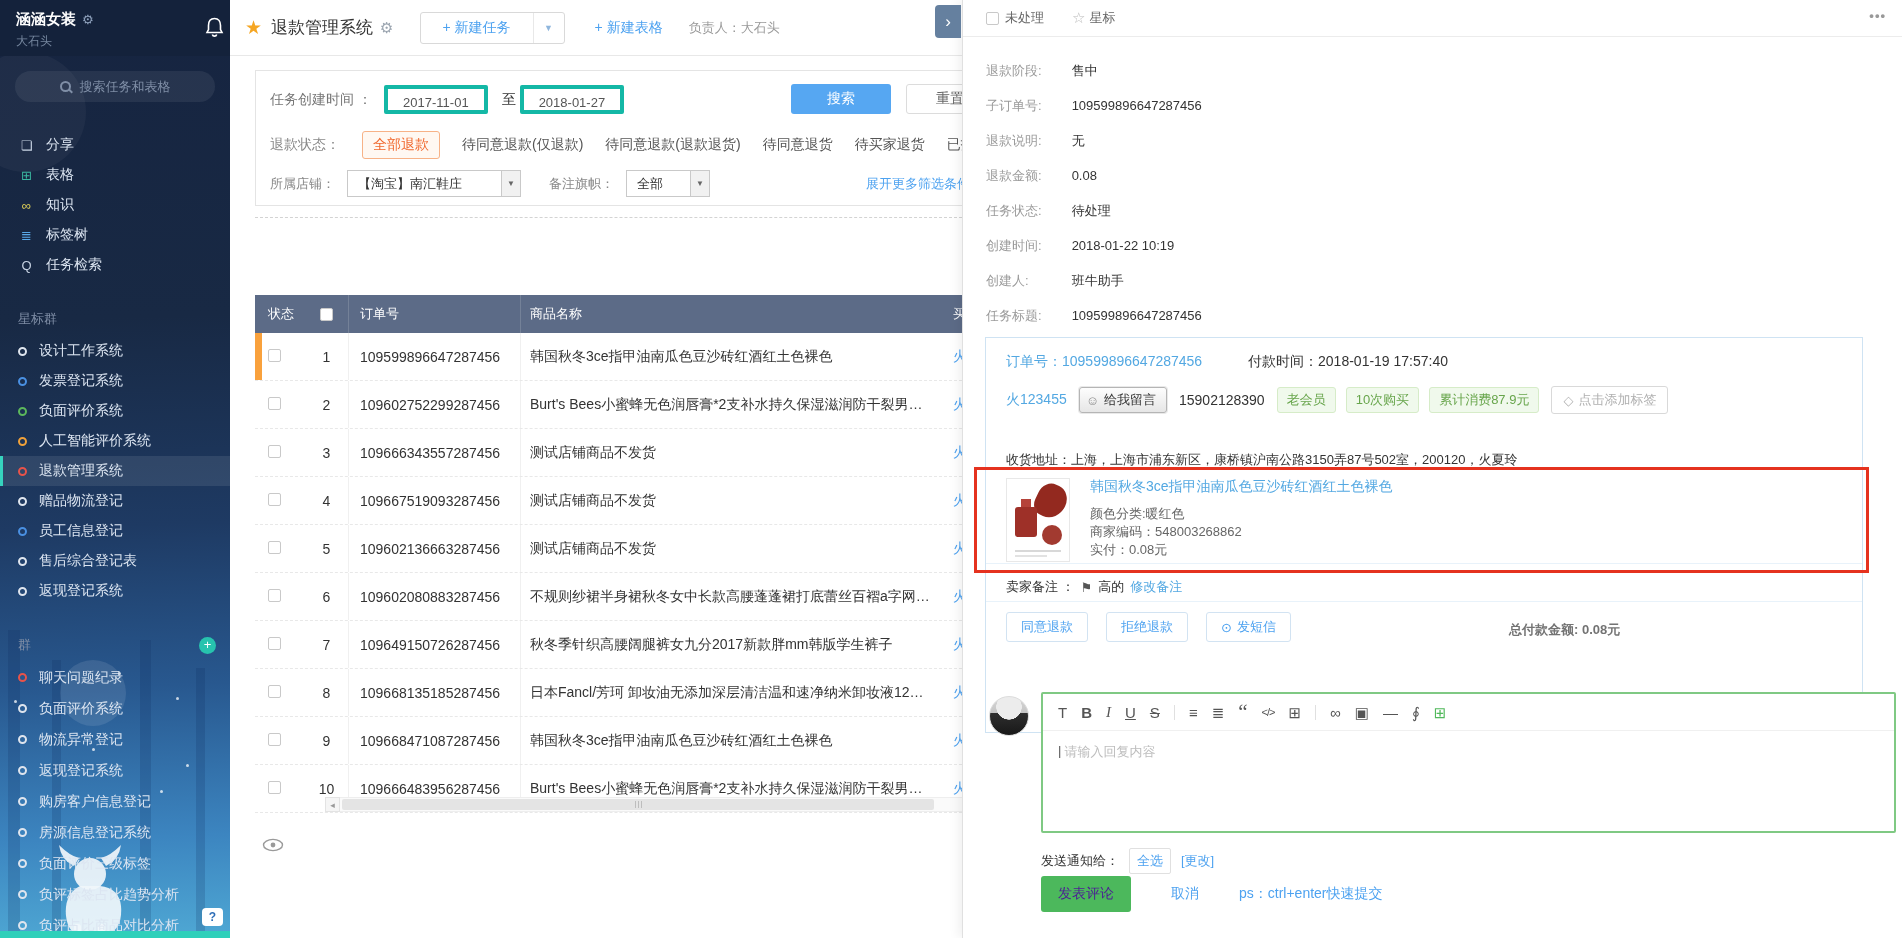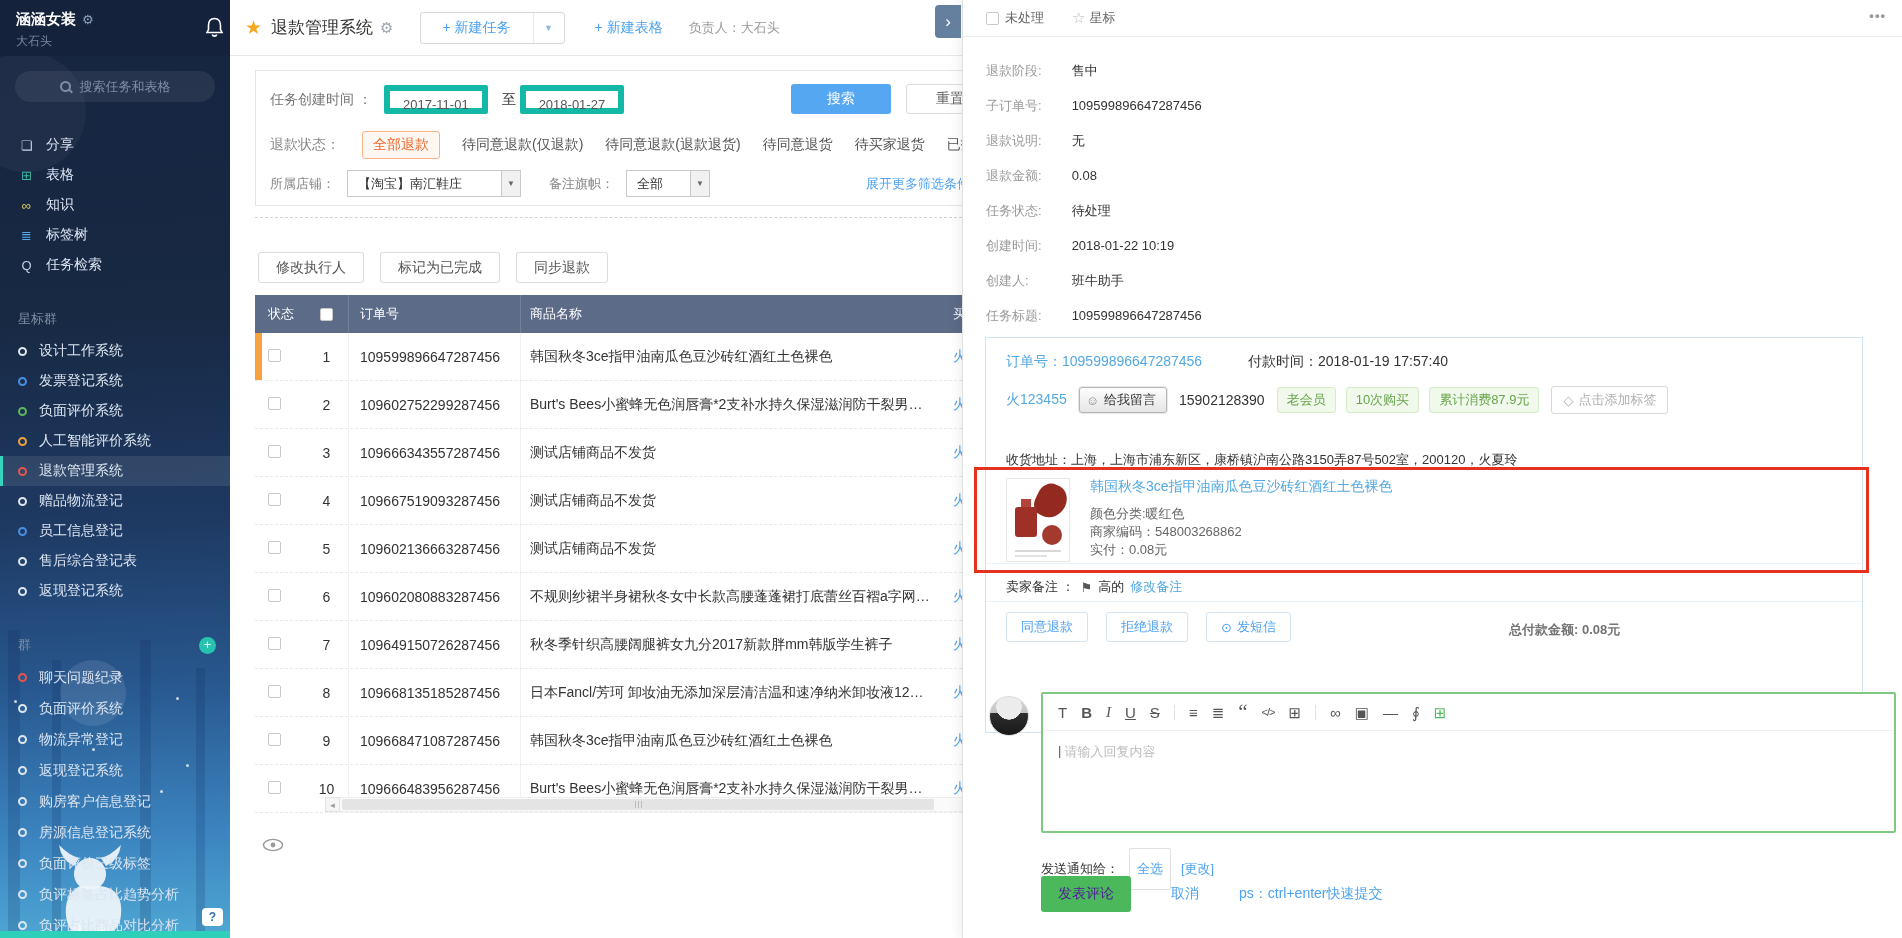--- a/index.html
+++ b/index.html
@@ -52,21 +52,21 @@
   .tb-title { color:#333; font-size:17px; margin:0 7px 0 9px; }
   .tb-gear { color:#9aa4af; font-size:15px; }
   .newtask { margin-left:26px; height:32px; border:1px solid #d9d9d9; border-radius:3px; display:flex; align-items:center; background:#fff; cursor:pointer; }
   .newtask-main { padding:0 22px; color:#4da2f0; font-size:14px; border-right:1px solid #e8e8e8; height:100%; display:flex; align-items:center; }
   .newtask-caret { width:30px; text-align:center; color:#8fb6dd; font-size:9px; }
   .newtable { margin-left:30px; color:#4da2f0; font-size:14px; cursor:pointer; }
   .owner { margin-left:26px; color:#9a9a9a; font-size:13px; }
 
   .filter-card { position:absolute; left:25px; top:70px; width:745px; height:136px; border:1px solid #e4e4e4; background:#fff; }
   .f-row1 { position:absolute; left:14px; top:14px; display:flex; align-items:center; font-size:14px; color:#777; white-space:nowrap; }
-  .date-input { width:104px; height:29px; border:6px solid #14b8a6; border-radius:2px; text-align:center; font-size:13px;
+  .date-input { width:104px; height:29px; border:4px solid #14b8a6; border-radius:2px; text-align:center; font-size:13px;
     color:#555; line-height:27px; margin-left:12px; background:#fff; }
   .to-label { margin:0 4px 0 14px; color:#333; }
   .search-btn { position:absolute; left:535px; top:13px; width:100px; height:30px; background:#56a7f2; color:#fff;
     border:none; border-radius:3px; font-size:14px; cursor:pointer; }
   .reset-btn { position:absolute; left:650px; top:13px; width:88px; height:30px; background:#fff; color:#666;
     border:1px solid #dcdcdc; border-radius:3px; font-size:14px; cursor:pointer; }
   .f-row2 { position:absolute; left:14px; top:60px; display:flex; align-items:center; gap:22px; font-size:14px; color:#555; white-space:nowrap; }
   .f-row2 .flabel { color:#888; }
   .chip-active { color:#f0672c; border:1px solid #f7b287; background:#fff8f2; border-radius:3px; padding:4px 10px; cursor:pointer; }
   .status-opt { cursor:pointer; }
@@ -166,21 +166,21 @@
   .tb-icon { font-size:15px; cursor:pointer; line-height:1; }
   .tb-icon.b { font-weight:bold; } .tb-icon.i { font-style:italic; font-family:"Liberation Serif",serif; }
   .tb-icon.u { text-decoration:underline; } .tb-icon.strike { text-decoration:line-through; }
   .tb-icon.quote { font-size:21px; line-height:8px; font-family:"Liberation Serif",serif; }
   .tb-icon.code { font-size:11px; letter-spacing:-1px; }
   .tb-icon.green { color:#52b95c; }
   .tb-icon.sep { border-left:1px solid #e0e0e0; padding-left:14px; }
   .ed-body { padding:12px 15px; color:#bdbdbd; font-size:13px; display:flex; gap:3px; cursor:text; height:100px; }
   .text-caret { color:#555; }
   .notify-row { position:absolute; left:78px; top:848px; display:flex; align-items:center; gap:10px; font-size:13px; color:#333; }
-  .chip-all { border:1px solid #e0e0e0; border-radius:2px; padding:11px 7px; color:#4da2f0; cursor:pointer; }
+  .chip-all { border:1px solid #e0e0e0; border-radius:2px; padding:3px 7px; color:#4da2f0; cursor:pointer; }
   .change-link { color:#4da2f0; cursor:pointer; }
   .submit-row { position:absolute; left:78px; top:876px; display:flex; align-items:center; gap:40px; font-size:14px; }
   .post-btn { background:#4cb85c; color:#4c1d95; border:none; border-radius:3px; padding:9px 17px; font-size:14px; cursor:pointer; }
   .cancel-link { color:#4da2f0; cursor:pointer; }
   .hint { color:#4da2f0; }
 </style>
 </head>
 <body>
 
 <div class="sidebar">
@@ -379,25 +379,20 @@
       <span class="flabel2">备注旗帜：</span>
       <span class="w-select s2">
         <span class="sel-text">全部</span>
         <span class="sel-btn">▼</span>
       </span>
       <span class="more-link">展开更多筛选条件</span>
     </div>
   </div>
   <div class="dash-sep"></div>
 
-  <div class="actions">
-      <button class="act-btn">修改执行人</button>
-      <button class="act-btn">标记为已完成</button>
-      <button class="act-btn">同步退款</button>
-    </div>
 
   <div class="table">
     <div class="t-head">
       <span class="h-status">状态</span>
       <span class="h-cb">
           <span class="cb"></span>
         </span>
       <span class="h-order">订单号</span>
       <span class="h-product">商品名称</span>
       <span class="h-buyer">买家旺旺</span>

